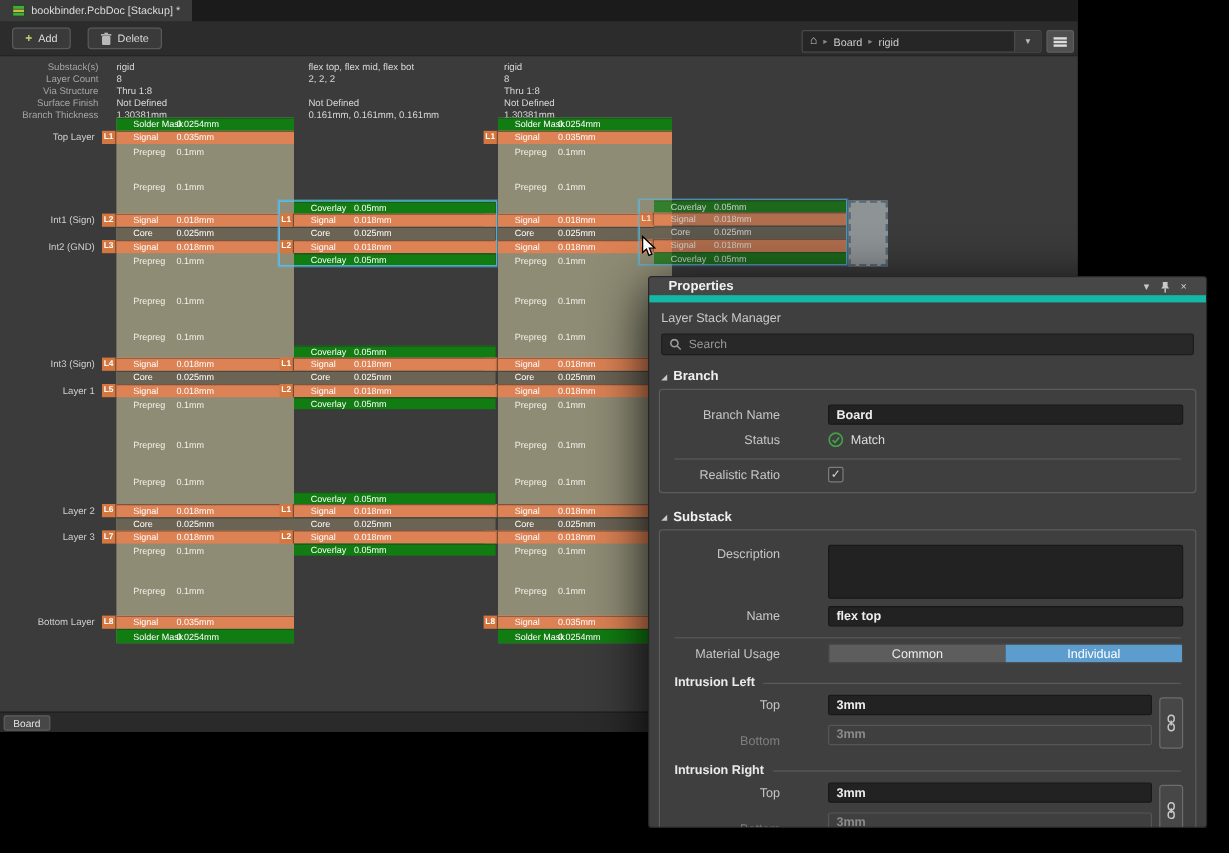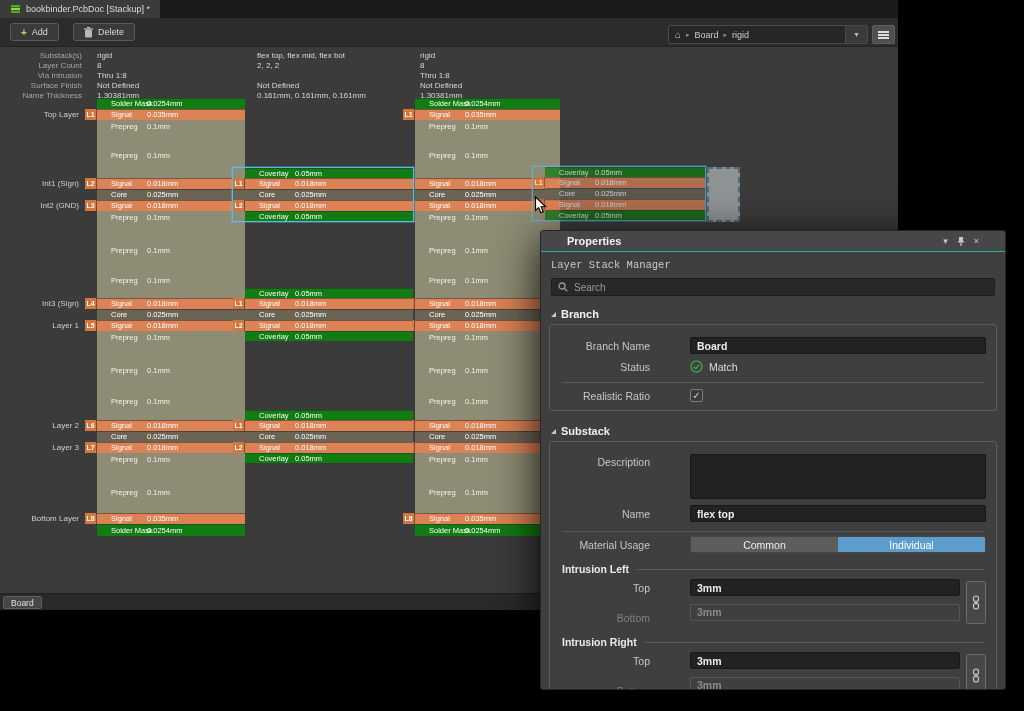--- a/index.html
+++ b/index.html
@@ -62,25 +62,25 @@
   .bottombar { position:absolute; left:0; top:593px; width:898px; height:17px; background:#2a2a2a;
                border-top:1px solid #1f1f1f; }
   .boardtab { position:absolute; left:3px; top:2px; height:13px; padding:0 7px; background:#474747;
               border:1px solid #5e5e5e; border-radius:2px; color:#e2e2e2; font-size:8.5px;
               display:inline-flex; align-items:center; }
 
   
   .panel { position:absolute; left:540px; top:230px; width:466px; height:460px; background:#3f3f3f;
            border:1px solid #262626; border-radius:3px; z-index:10;
            box-shadow:0 10px 45px rgba(0,0,0,.9); overflow:hidden; }
-  .phead { position:relative; height:21px; background:#474747; border-bottom:1px solid #14b8a6;
-           display:flex; align-items:center; padding:0 26px; }
+  .phead { position:relative; height:21px; background:#474747; border-bottom:6px solid #14b8a6;
+           display:flex; align-items:center; padding:0 16px; }
   .ptitle { color:#f2f2f2; font-weight:bold; font-size:11px; }
   .phicons { margin-left:auto; display:flex; gap:9px; align-items:center; color:#c9c9c9; font-size:9px; }
-  .psub { margin:7px 10px 0; color:#c9c9c9; font-size:10.5px;font-family:Liberation Mono, monospace; }
+  .psub { margin:7px 10px 0; color:#c9c9c9; font-size:10.5px; }
   .searchbox { margin:7px 10px 0; height:18px; background:#282828; border:1px solid #1d1d1d;
                border-radius:2px; display:flex; align-items:center; gap:6px; padding:0 6px;
                color:#9a9a9a; font-size:10px; }
   .seghdr { display:flex; align-items:center; gap:5px; margin:12px 10px 4px; color:#f0f0f0;
             font-weight:bold; font-size:11px; }
   .tri { width:0; height:0; border-left:5px solid transparent; border-bottom:5px solid #c9c9c9; }
   .groupbox { border:1px solid #5c5c5c; border-radius:3px; margin:0 8px; padding:6px 10px 8px; }
   .prow { display:flex; align-items:center; margin-top:6px;gap:32px; }
   .plabel { width:90px; flex:0 0 90px; text-align:right; margin-right:8px; color:#c6c6c6; font-size:10.5px; }
   .plabel.dim { color:#7f7f7f;margin-top:12px; }
@@ -147,23 +147,23 @@
       </div>
       <div class="hbtn">
           <div class="bars"></div>
         </div>
     </div>
 
     <div class="doc" id="doc">
       <div id="info-labels">
           <div class="info-label" style="top: 4px;">Substack(s)</div>
           <div class="info-label" style="top: 14px;">Layer Count</div>
-          <div class="info-label" style="top: 24px;">Via Intrusion</div>
+          <div class="info-label" style="top: 24px;">Via Structure</div>
           <div class="info-label" style="top: 34px;">Surface Finish</div>
-          <div class="info-label" style="top: 44px;">Name Thickness</div>
+          <div class="info-label" style="top: 44px;">Branch Thickness</div>
         </div>
       <div id="info-values">
           <div class="info-value" style="left: 97px; top: 4px;">rigid</div>
           <div class="info-value" style="left: 97px; top: 14px;">8</div>
           <div class="info-value" style="left: 97px; top: 24px;">Thru 1:8</div>
           <div class="info-value" style="left: 97px; top: 34px;">Not Defined</div>
           <div class="info-value" style="left: 97px; top: 44px;">1.30381mm</div>
           <div class="info-value" style="left: 257px; top: 4px;">flex top, flex mid, flex bot</div>
           <div class="info-value" style="left: 257px; top: 14px;">2, 2, 2</div>
           <div class="info-value" style="left: 257px; top: 34px;">Not Defined</div>

